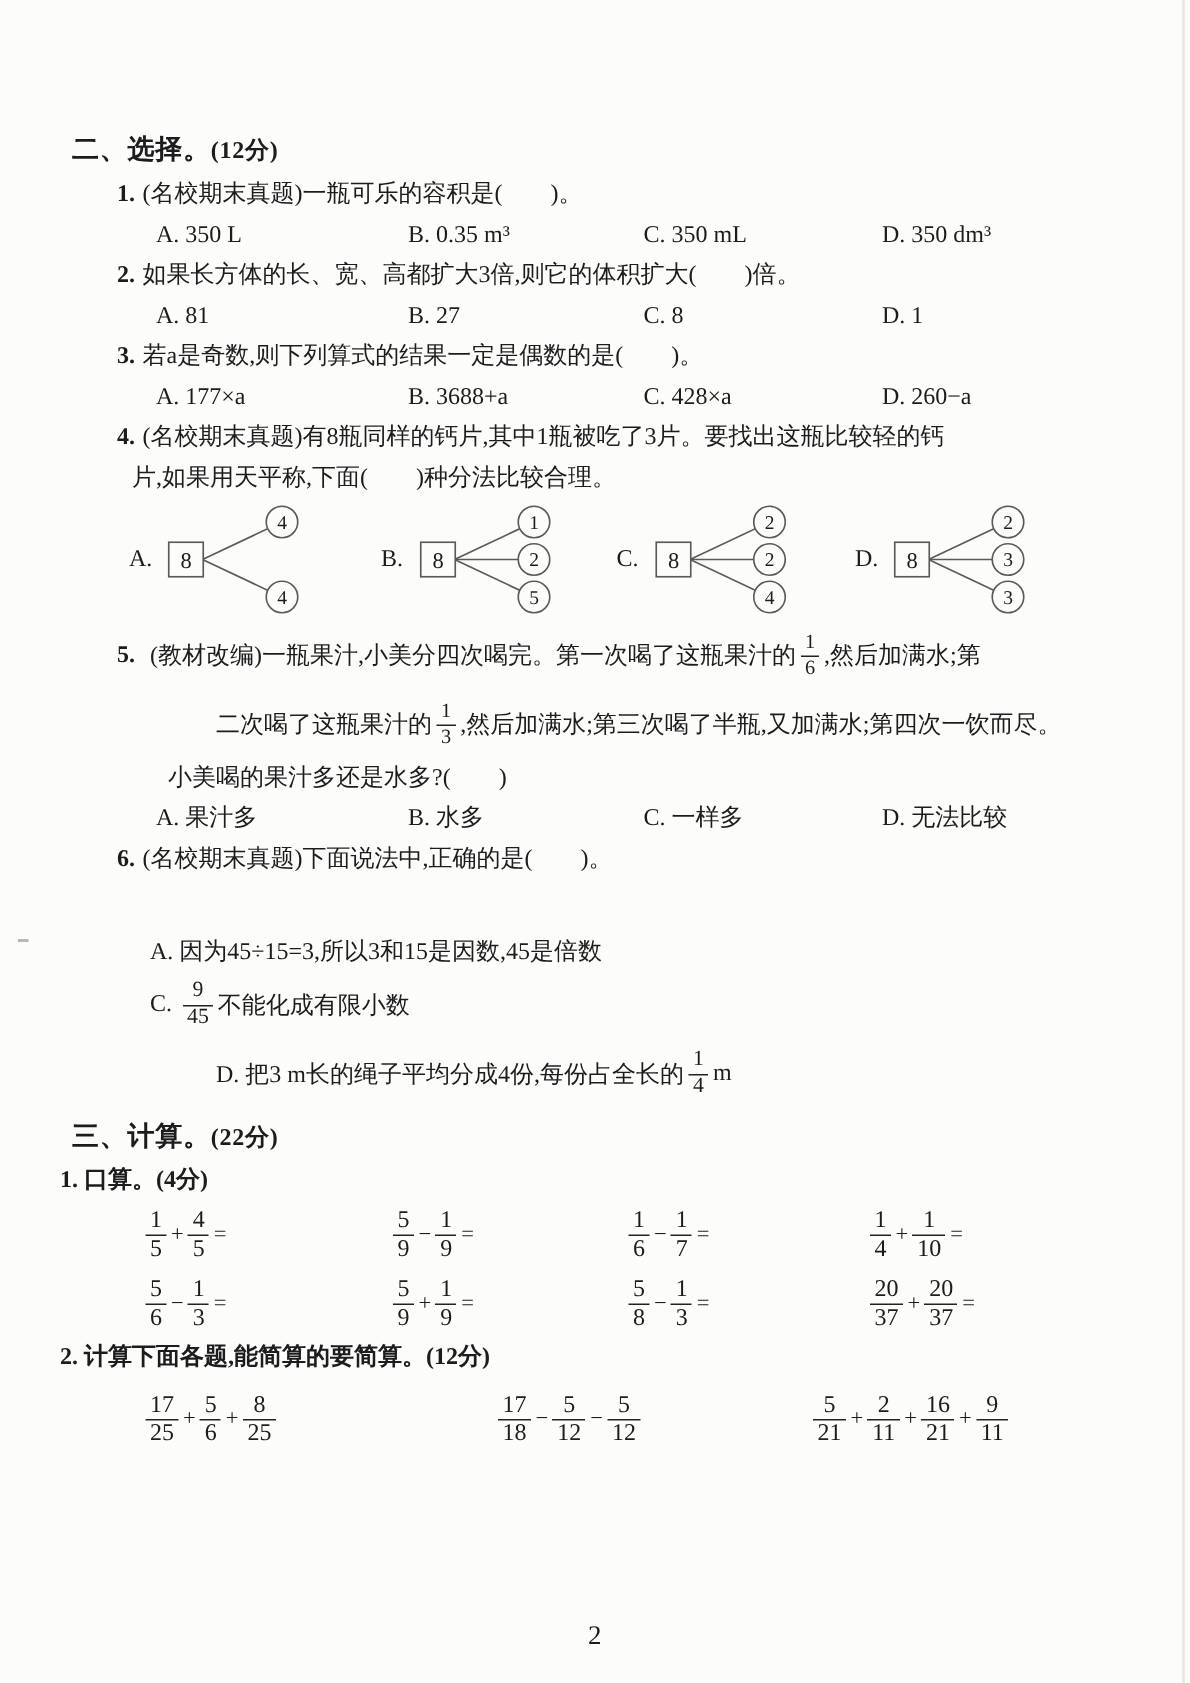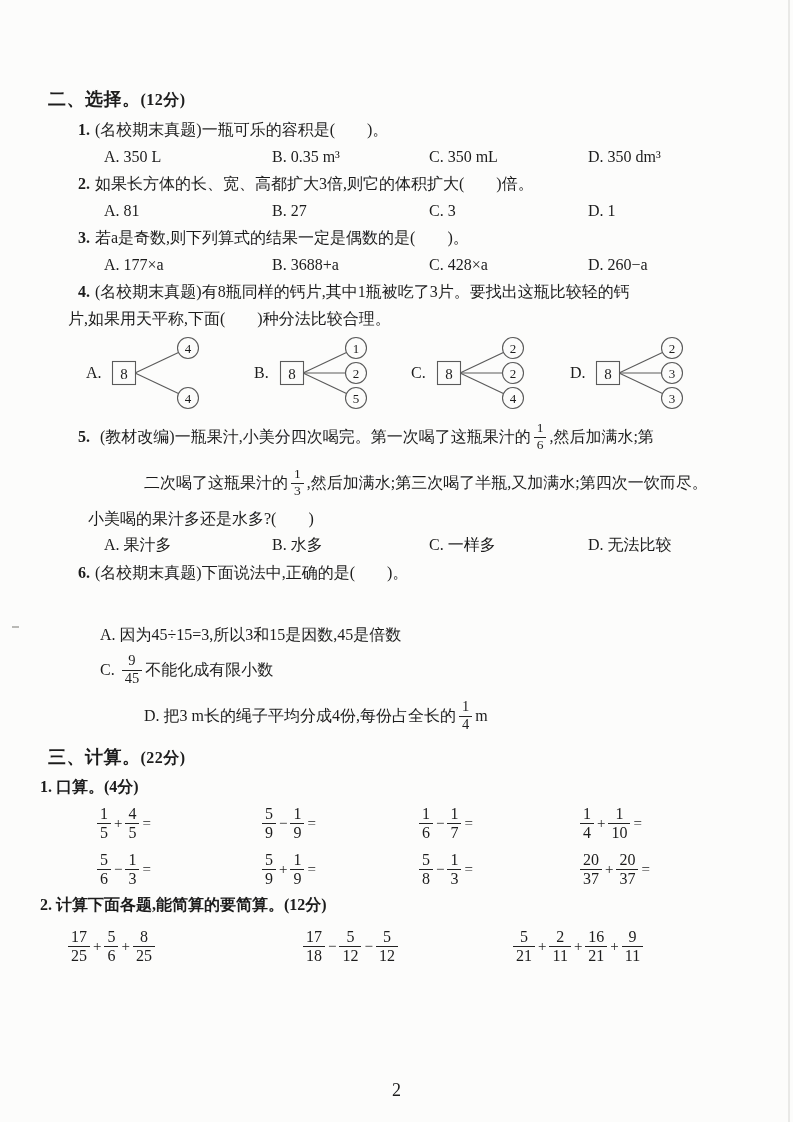--- a/index.html
+++ b/index.html
@@ -12,60 +12,60 @@
     font-family:"Liberation Serif", serif;
     font-size:16px;
   }
   .content { padding-top:86px; }
 
   .sec-title { padding-left:48px; height:30px; line-height:26px; font-size:18px; font-weight:bold; letter-spacing:0.5px; }
   .sec-title .score { font-weight:bold; font-size:16px; }
 
   .q { padding-left:100px; text-indent:-22px; line-height:27px; }
   .q .qnum { font-weight:bold; padding-right:5px; }
-  .q-cont { padding-left:68px; line-height:27px; }
+  .q-cont { padding-left:88px; line-height:27px; }
 
   .opts {
     display:grid; grid-template-columns:168px 157px 159px auto;
     padding-left:104px; height:27px; align-items:center;
   }
 
   .diagrams {
     display:grid; grid-template-columns:168px 157px 159px auto;
     padding-left:86px; height:82px; align-items:center;
   }
   .diagram { display:flex; align-items:center; }
   .diag-label { width:24px; flex:none; font-size:16px; }
   .diagram svg { display:block; }
   .diagram svg text { font-family:"Liberation Serif", serif; fill:#1c1c1c; }
 
   .qflex { display:flex; align-items:center; padding-left:78px; height:46px; }
   .qflex .qnum { width:22px; flex:none; font-weight:bold; }
   .qflex-cont { display:flex; align-items:center; padding-left:100px; height:46px;margin-left:44px; }
-  .line-plain { padding-left:88px; line-height:26px; }
+  .line-plain { padding-left:112px; line-height:26px; }
 
   .optline { padding-left:100px; line-height:27px;margin-top:35px; }
   .optline-flex { display:flex; align-items:center; padding-left:100px; height:44px; }
   .optline-flex.tall { height:48px;margin-left:44px; }
   .letter { margin-right:4px; }
 
   .frac { display:inline-block; text-align:center; vertical-align:middle; line-height:1.08; font-size:13.5px; margin:0 3px; }
   .frac .num { display:block; padding:0 3px 0.5px; border-bottom:1.3px solid #222; }
   .frac .den { display:block; padding:0.5px 3px 0; }
 
   .sub-label { padding-left:40px; line-height:26px; font-weight:bold; }
   .sub-label .score { font-weight:bold; }
 
   .oral-row {
     display:grid; grid-template-columns:165px 157px 161px auto;
     padding-left:95px; height:46px; align-items:center;
   }
   .simplify-row {
     display:grid; grid-template-columns:235px 210px auto;
-    padding-left:66px; height:56px; align-items:center;
+    padding-left:95px; height:56px; align-items:center;
   }
   .expr { white-space:nowrap; }
   .expr .frac { font-size:16px; margin:0 2px; }
   .expr .op { display:inline-block; vertical-align:middle; font-size:15px; margin:0 1px; }
 
   .page-num { position:absolute; left:0; top:1080px; width:100%; text-align:center; font-size:18px; }
 
   .scan-edge { position:absolute; right:3px; top:0; width:2px; height:1122px; background:#e9e9e7; }
   .scan-dash { position:absolute; left:12px; top:626px; width:7px; height:2px; background:#b9b9b6; }
 </style>
@@ -81,21 +81,21 @@
     <span>A. 350 L</span>
     <span>B. 0.35 m³</span>
     <span>C. 350 mL</span>
     <span>D. 350 dm³</span>
   </div>
 
   <div class="q"><span class="qnum">2.</span><span>如果长方体的长、宽、高都扩大3倍,则它的体积扩大(　　)倍。</span></div>
   <div class="opts">
     <span>A. 81</span>
     <span>B. 27</span>
-    <span>C. 3</span>
+    <span>C. 8</span>
     <span>D. 1</span>
   </div>
 
   <div class="q"><span class="qnum">3.</span><span>若a是奇数,则下列算式的结果一定是偶数的是(　　)。</span></div>
   <div class="opts">
     <span>A. 177×a</span>
     <span>B. 3688+a</span>
     <span>C. 428×a</span>
     <span>D. 260−a</span>
   </div>

